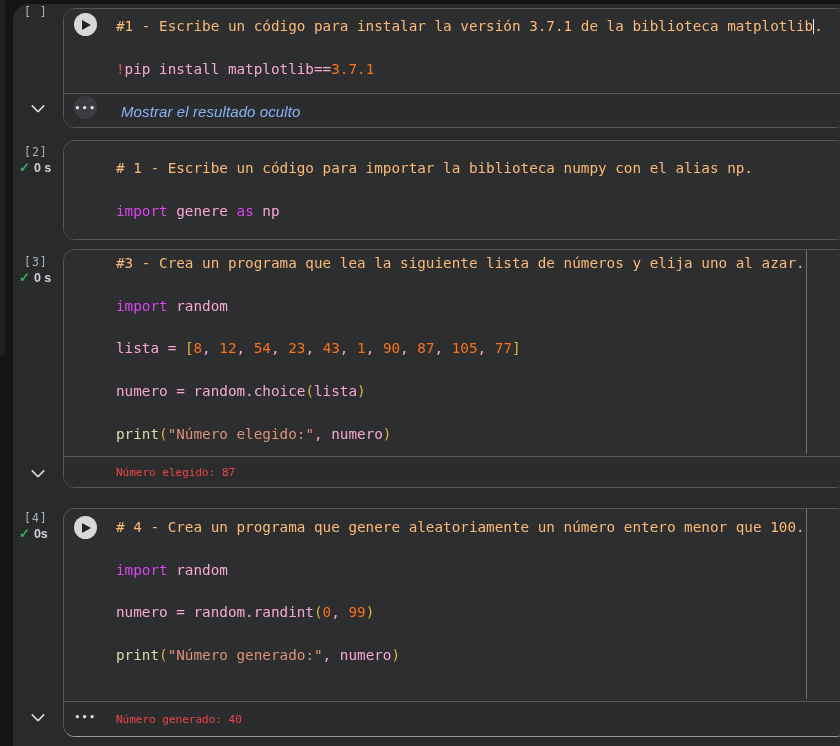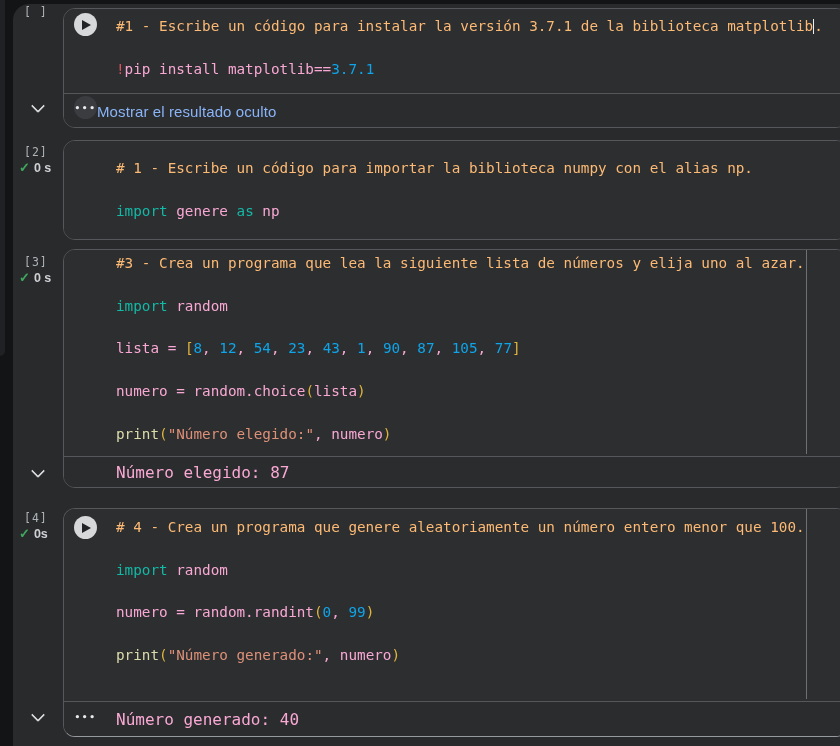--- a/index.html
+++ b/index.html
@@ -31,33 +31,33 @@
     padding-left:52px;box-sizing:border-box;
     white-space:pre;overflow:hidden;
   }
   .code-line{height:21.33px;white-space:pre;}
   .output-area{
     border-top:1px solid #55575a;background:#2b2c2e;
     display:flex;align-items:center;box-sizing:border-box;
   }
   .out-text{
     font-family:"DejaVu Sans Mono","Liberation Mono",monospace;
-    font-size:16px;color:#f9a8d4;padding-left:52px;white-space:pre;
+    font-size:11px;color:#ef4444;padding-left:52px;white-space:pre;
   }
   .link{
-    background:none;border:none;padding:0;margin-left:33px;cursor:pointer;
+    background:none;border:none;padding:0;margin-left:57px;cursor:pointer;
     color:#8ab4f8;font-family:"Liberation Sans",sans-serif;
-    font-size:15px;font-weight:500;letter-spacing:.1px;
+    font-size:15px;font-weight:500;letter-spacing:.1px;font-style:italic;
   }
   
   .tok-com{color:#fdba74;}
   .tok-pln{color:#f9a8d4;}
-  .tok-kw{color:#14b8a6;margin-top:42px;}
+  .tok-kw{color:#d946ef;margin-top:42px;}
   .tok-str{color:#de9178;}
-  .tok-num{color:#0ea5e9;}
+  .tok-num{color:#f97316;}
   .tok-brk{color:#deb43c;}
   .tok-fn{color:#dcdcaa;}
   .tok-bang{color:#de505f;}
   .caret{display:inline-block;width:0;border-left:1.6px solid #eceef0;height:15px;vertical-align:-3px;}
   
   .exec{
     position:absolute;left:24px;width:36px;text-align:left;
     font-family:"DejaVu Sans Mono","Liberation Mono",monospace;
     font-size:11.5px;color:#aeb3b8;letter-spacing:1px;
   }

